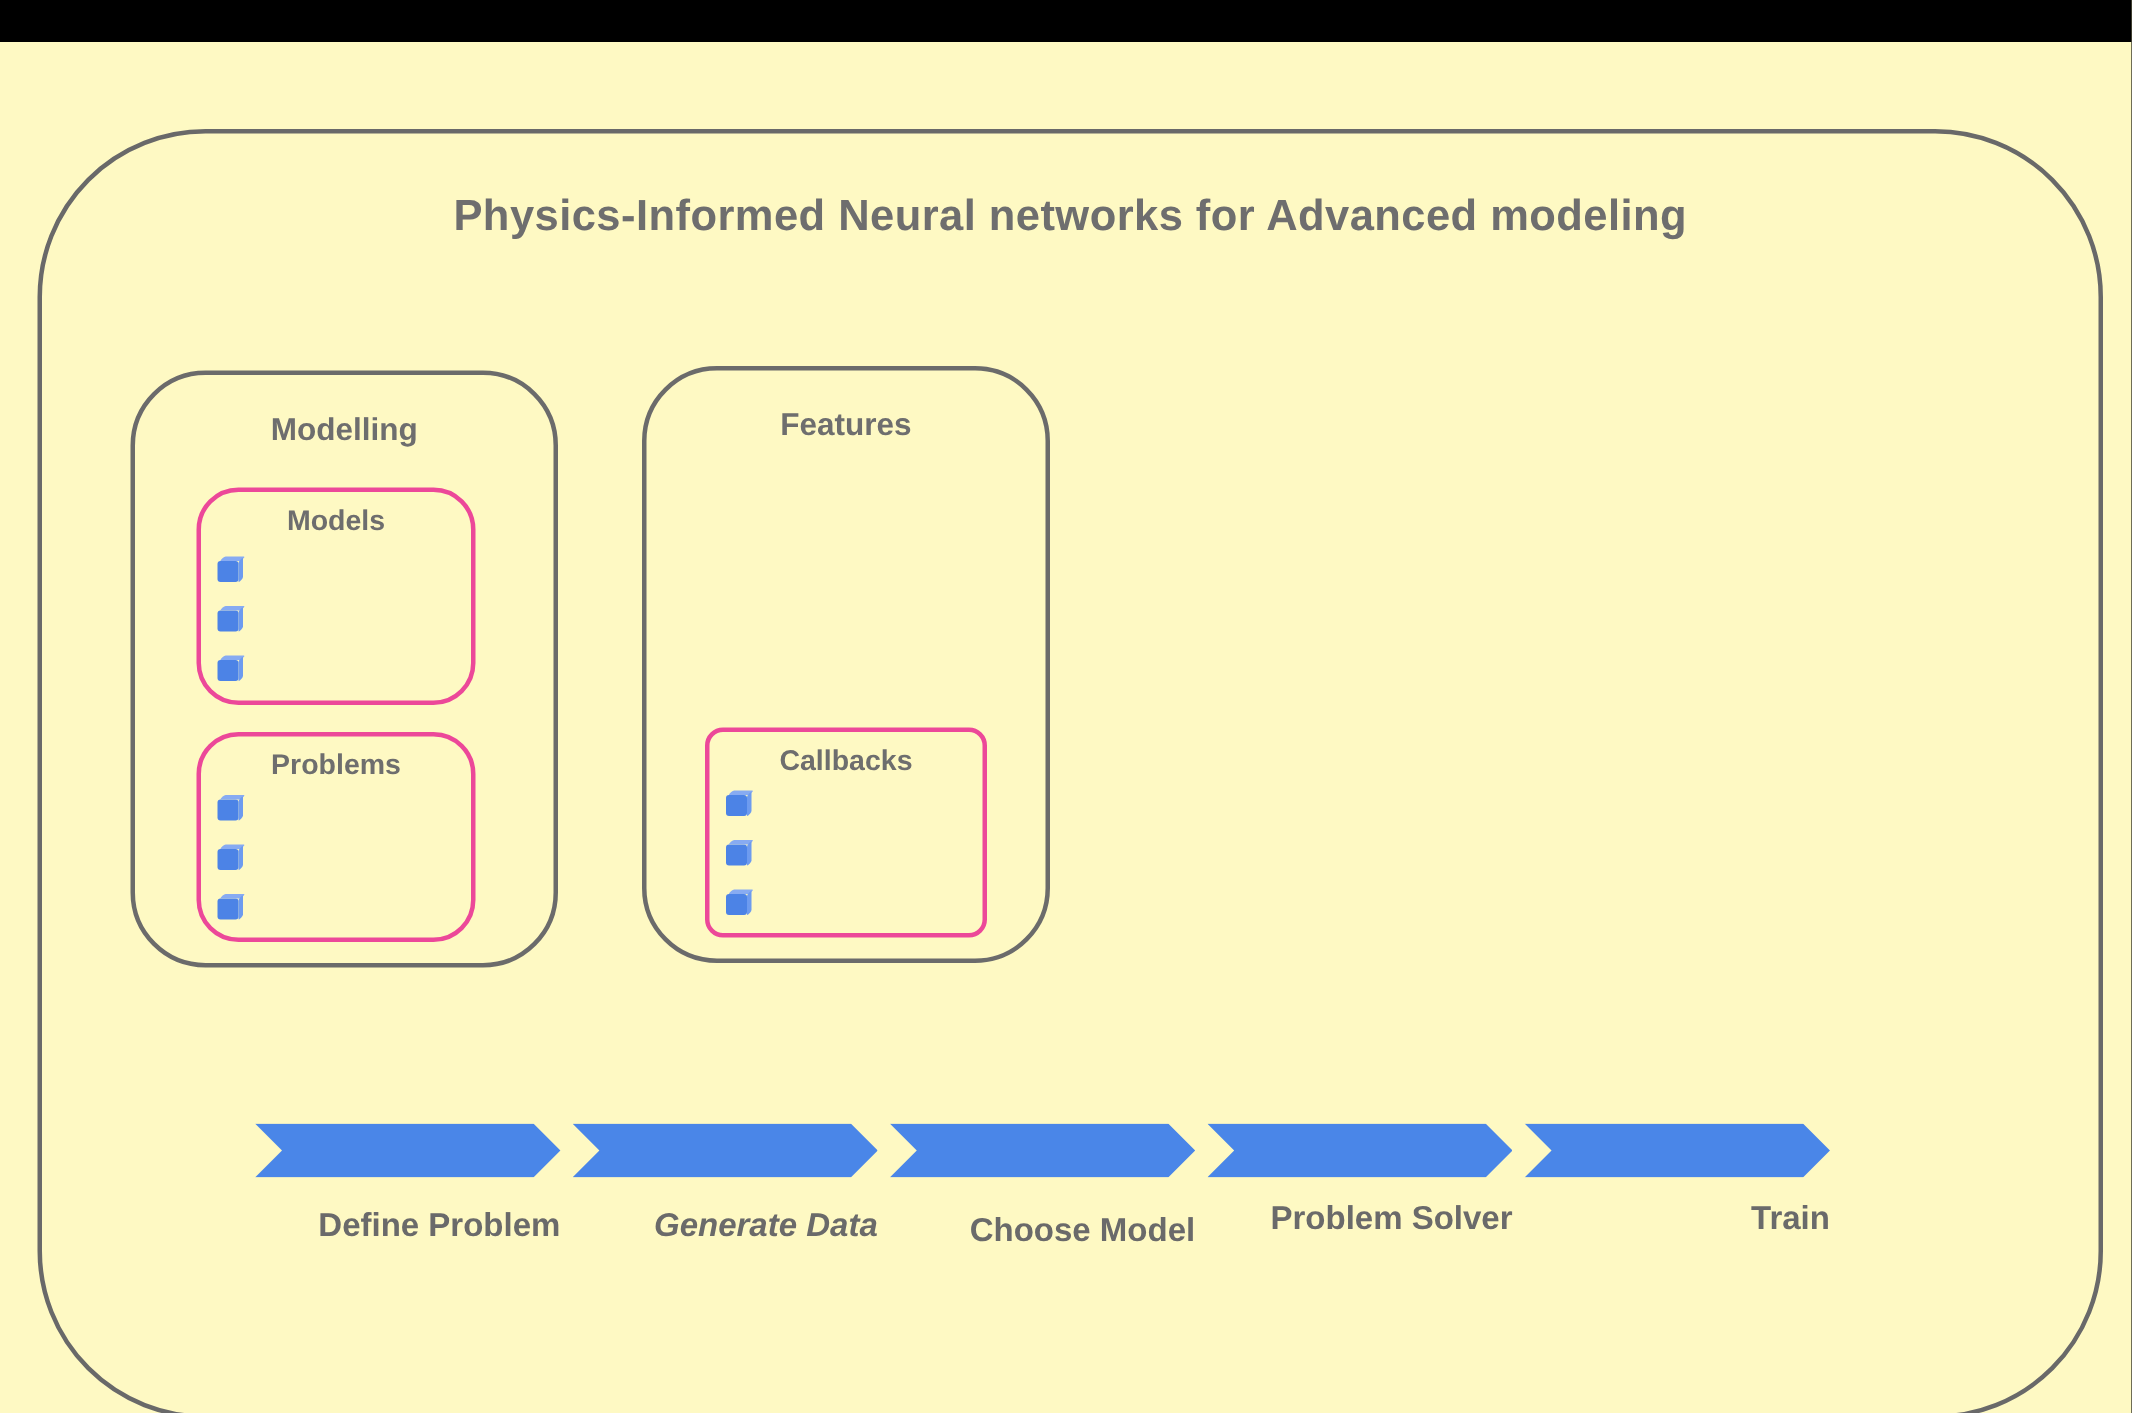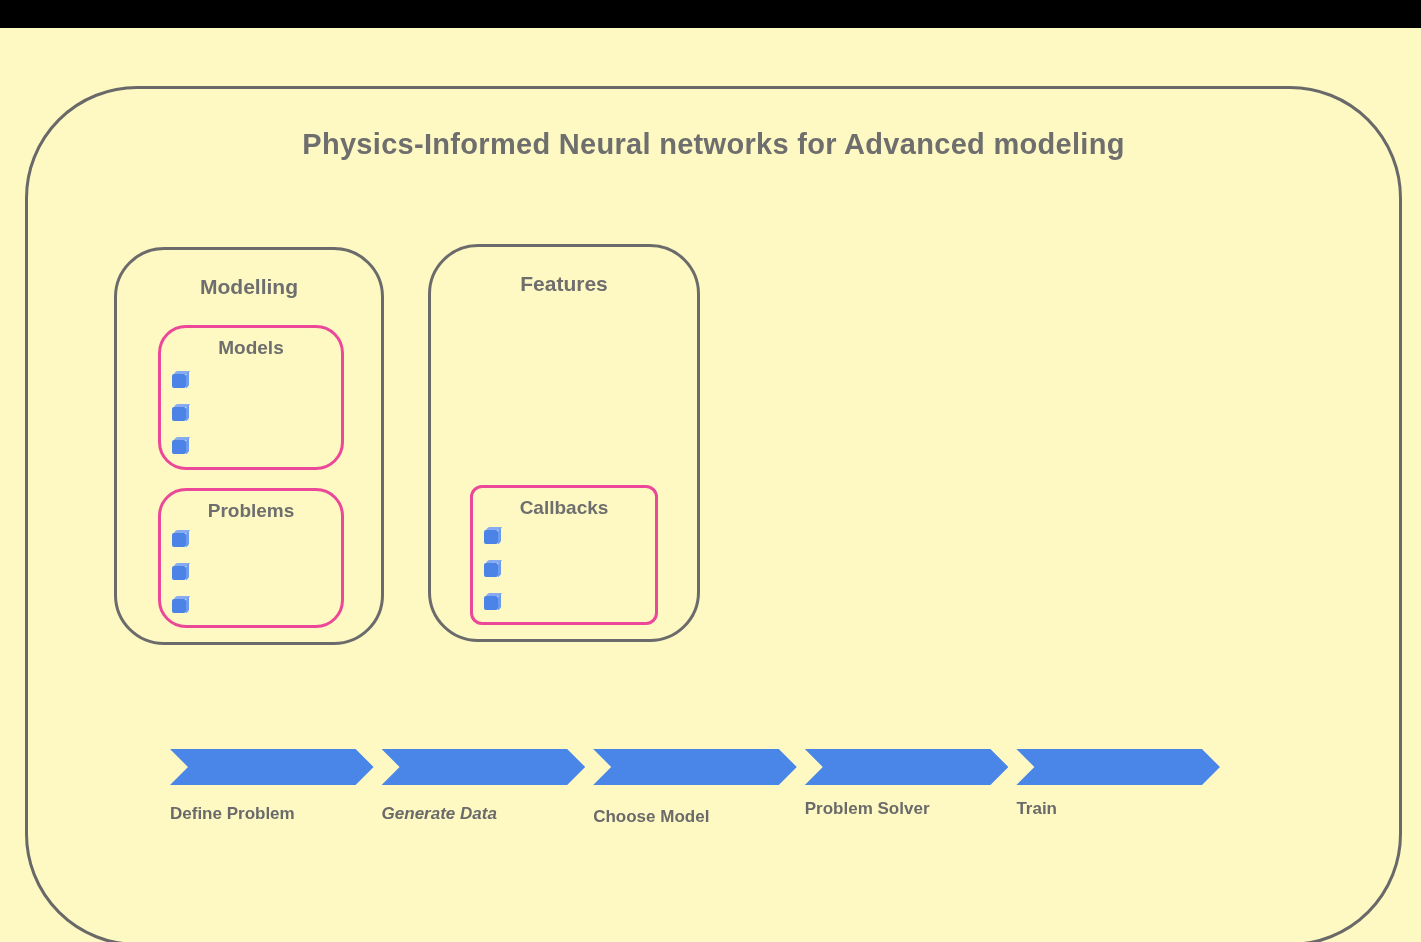--- a/index.html
+++ b/index.html
@@ -38,21 +38,21 @@
     color: #6e6e6e;
     letter-spacing: 0.3px;
   }
   
   .sec {
     position: absolute;
     border: 3px solid #6b6b6b;
     border-radius: 50px;
     box-sizing: content-box;
   }
-  #sec-modelling   { left: 114px; top: 219px; width: 264px; height: 392px; }
+  #sec-modelling   { left: 87px; top: 219px; width: 264px; height: 392px; padding-left: 15px; }
   #sec-features    { left: 428px; top: 216px; width: 266px; height: 392px; }
   #sec-optimization{ left: 760px; top: 219px; width: 552px; height: 394px; }
   .sec-title {
     position: absolute;
     top: 25px;
     left: 0;
     width: 100%;
     text-align: center;
     font-size: 21px;
     font-weight: 700;
@@ -148,22 +148,22 @@
   #pipeline-labels {
     position: absolute;
     left: 170px;
     top: 771px;
     width: 1050px;
     display: flex;
     gap: 8px;
   }
   .step-label {
     flex: 1;
-    text-align: left;
-    font-size: 17px;
+    text-align: right;
+    font-size: 22px;
     font-weight: 700;
     color: #6a6a6a;
   }
   .step-label:nth-child(1) { transform: translateY(5px); }
   .step-label:nth-child(2) { transform: translateY(5px); font-style: italic; }
   .step-label:nth-child(3) { transform: translateY(8px); }
 </style>
 </head>
 <body>
 

